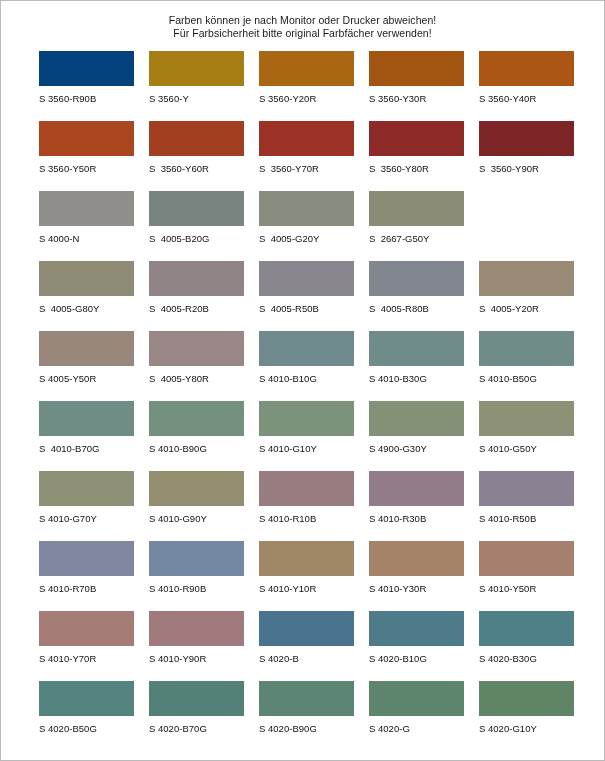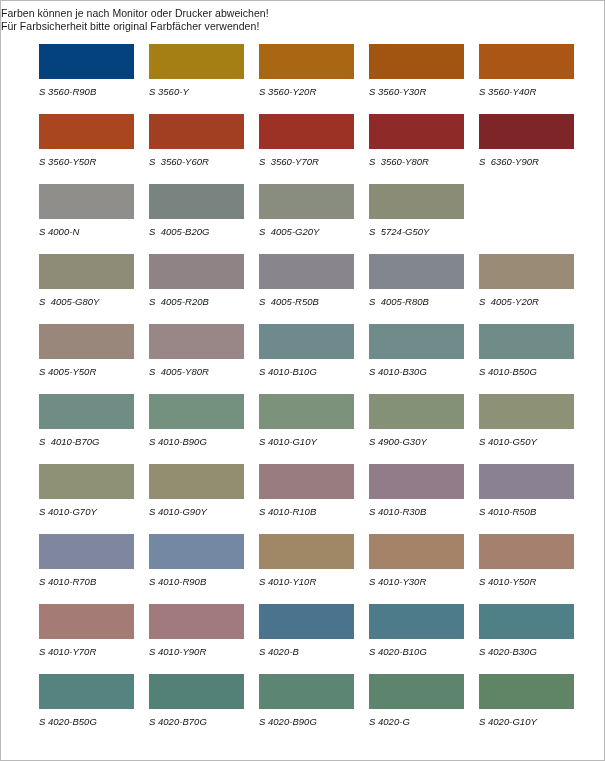--- a/index.html
+++ b/index.html
@@ -15,21 +15,22 @@
     position: relative;
     width: 605px;
     height: 761px;
     background: #ffffff;
     box-sizing: border-box;
     border: 1px solid #b9b9b9;
     overflow: hidden;
   }
   #header {
     width: 100%;
-    padding-top: 6px;
+    text-align: center;
+    padding-top: 13px;
   }
   .header-line {
     font-size: 10.5px;
     line-height: 13px;
     color: #1a1a1a;
     letter-spacing: 0.05px;
     white-space: pre;
   }
   #grid {
     margin-top: 11px;
@@ -50,21 +51,20 @@
     display: block;
   }
   .swatch-label {
     font-size: 9.5px;
     line-height: 13px;
     color: #111111;
     margin-top: 6px;
     white-space: pre;
     display: block;
     letter-spacing: 0.02px;
-    font-style: italic;
   }
 </style>
 </head>
 <body>
 
 <div id="page">
 
   <div id="header">
     <div class="header-line">Farben können je nach Monitor oder Drucker abweichen!</div>
     <div class="header-line">Für Farbsicherheit bitte original Farbfächer verwenden!</div>
@@ -105,39 +105,39 @@
         <div class="swatch-cell">
           <span class="swatch-chip" style="background-color: rgb(156, 50, 38);"></span>
           <span class="swatch-label">S  3560-Y70R</span>
         </div>
         <div class="swatch-cell">
           <span class="swatch-chip" style="background-color: rgb(142, 42, 39);"></span>
           <span class="swatch-label">S  3560-Y80R</span>
         </div>
         <div class="swatch-cell">
           <span class="swatch-chip" style="background-color: rgb(126, 37, 39);"></span>
-          <span class="swatch-label">S  6360-Y90R</span>
+          <span class="swatch-label">S  3560-Y90R</span>
         </div>
       </div>
       <div class="swatch-row">
         <div class="swatch-cell">
           <span class="swatch-chip" style="background-color: rgb(143, 142, 139);"></span>
           <span class="swatch-label">S 4000-N</span>
         </div>
         <div class="swatch-cell">
           <span class="swatch-chip" style="background-color: rgb(121, 131, 127);"></span>
           <span class="swatch-label">S  4005-B20G</span>
         </div>
         <div class="swatch-cell">
           <span class="swatch-chip" style="background-color: rgb(136, 141, 128);"></span>
           <span class="swatch-label">S  4005-G20Y</span>
         </div>
         <div class="swatch-cell">
           <span class="swatch-chip" style="background-color: rgb(138, 140, 118);"></span>
-          <span class="swatch-label">S  5724-G50Y</span>
+          <span class="swatch-label">S  2667-G50Y</span>
         </div>
       </div>
       <div class="swatch-row">
         <div class="swatch-cell">
           <span class="swatch-chip" style="background-color: rgb(142, 140, 119);"></span>
           <span class="swatch-label">S  4005-G80Y</span>
         </div>
         <div class="swatch-cell">
           <span class="swatch-chip" style="background-color: rgb(143, 131, 133);"></span>
           <span class="swatch-label">S  4005-R20B</span>

